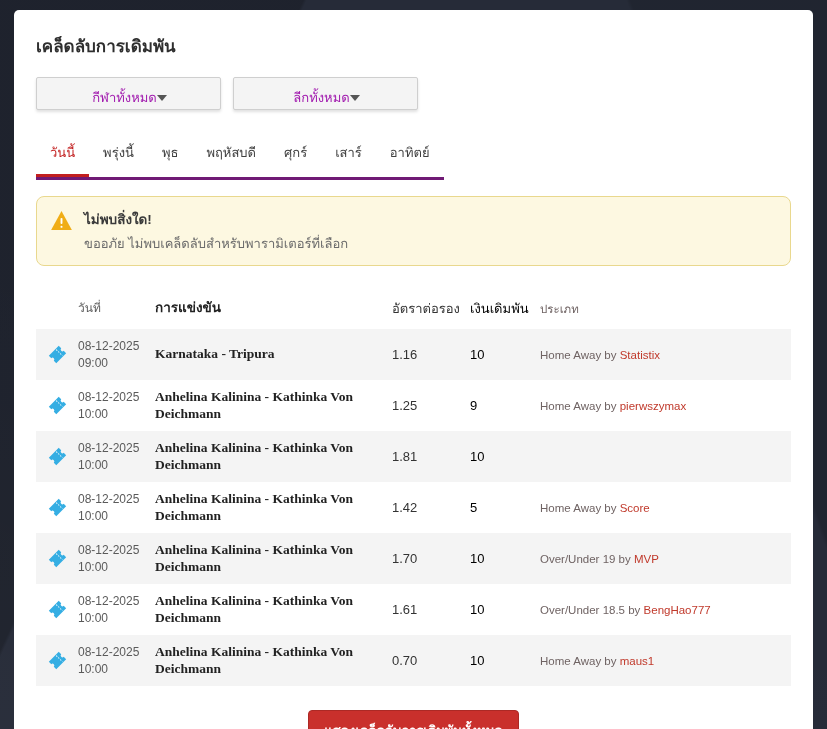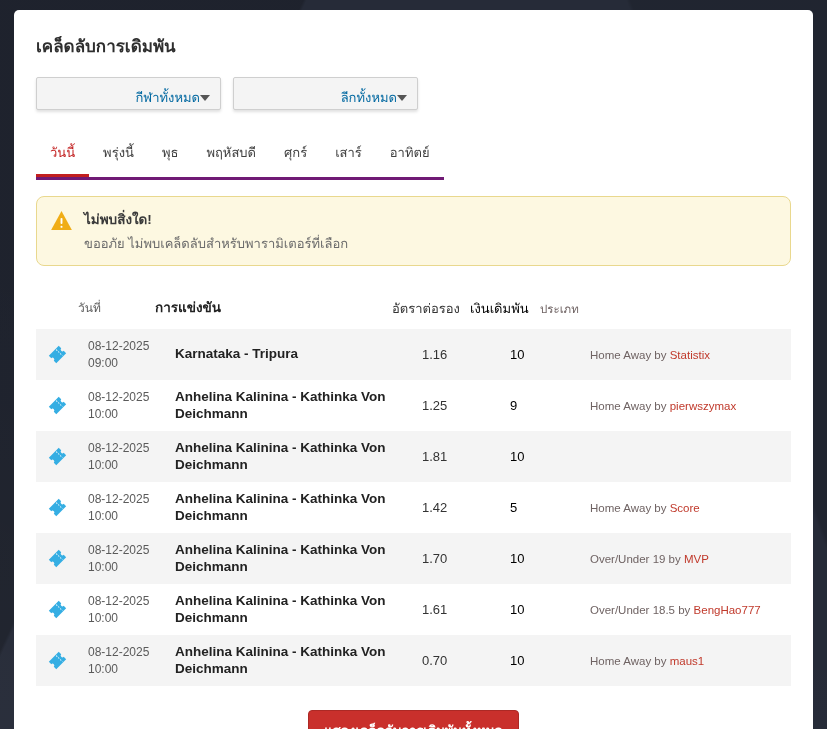--- a/index.html
+++ b/index.html
@@ -16,22 +16,22 @@
   .card {
     position:absolute; left:14px; top:10px; width:799px; min-height:698px;
     background:#ffffff; border-radius:5px; padding:22px 22px 20px 22px;
   }
   .page-title { font-size:17px; font-weight:bold; color:#2f2f2f; }
 
   
   .filters { display:flex; gap:12px; margin-top:18px; }
   .select {
     width:185px; height:33px; background:#f4f4f4; border:1px solid #cfcfcf;
-    border-radius:2px; display:flex; align-items:center; justify-content:flex-end;
-    padding:8px 10px 0 12px; font-size:13px; color:#0369a1; cursor:pointer;
+    border-radius:2px; display:flex; align-items:center; justify-content:center;
+    padding:8px 10px 0 12px; font-size:13px; color:#a21caf; cursor:pointer;
     box-shadow:0 2px 3px rgba(0,0,0,0.12);
   }
   .caret { width:0; height:0; border-left:5px solid transparent; border-right:5px solid transparent; border-top:6px solid #555; }
 
   
   .tabs { display:flex; gap:0; margin-top:24px; border-bottom:3px solid #701a75; width:fit-content; }
   .tab { font-size:13px; color:#3f3f3f; padding:8px 14px 11px 14px; cursor:pointer; border-bottom:3px solid transparent; }
   .tab.active { color:#c21f1f; border-bottom-color:#c21f1f; }
 
   
@@ -40,26 +40,26 @@
     padding:11px 14px; display:flex; gap:12px; align-items:flex-start;
   }
   .alert-title { font-size:13.5px; font-weight:bold; color:#3a3a3a; margin-bottom:3px; }
   .alert-msg { font-size:13px; color:#6b6b6b; }
   .warn-icon { flex:0 0 auto; margin-top:3px; }
 
   
   .table { margin-top:26px; }
   .thead { display:flex; align-items:center; padding:6px 0 10px 0; }
   .thead .c { font-size:12px; color:#454545; }
-  .trow { display:flex; align-items:center; min-height:51px; padding:7px 0;gap:10px; }
+  .trow { display:flex; align-items:center; min-height:51px; padding:7px 0; }
   .trow.alt { background:#f4f4f4; }
   .c { flex:0 0 auto; }
   .c.icon  { width:42px; display:flex; justify-content:center; }
   .c.date  { width:77px; font-size:12px; color:#5a5a5a; line-height:1.35; }
-  .c.match { width:237px; font-size:13.5px; font-weight:bold; color:#222; line-height:1.25; padding-right:14px; }
+  .c.match { width:237px; font-size:13.5px; font-weight:bold; color:#222; line-height:1.25; padding-right:14px;font-family:Liberation Serif, serif; }
   .c.odds  { width:78px; font-size:13px; color:#333; }
   .c.stake { width:70px; font-size:13px; color:#000000; }
   .c.type  { width:251px; font-size:11.5px; color:#6f6363; }
   .tipster { color:#c0392b; text-decoration:none; cursor:pointer; }
 
   
   .btn-wrap { display:flex; justify-content:center; margin-top:24px; }
   .show-all-btn {
     background:#c9302c; border:1px solid #ac2925; color:#fff; font-weight:bold;
     font-size:13px; padding:9px 15px; border-radius:4px; cursor:pointer;

